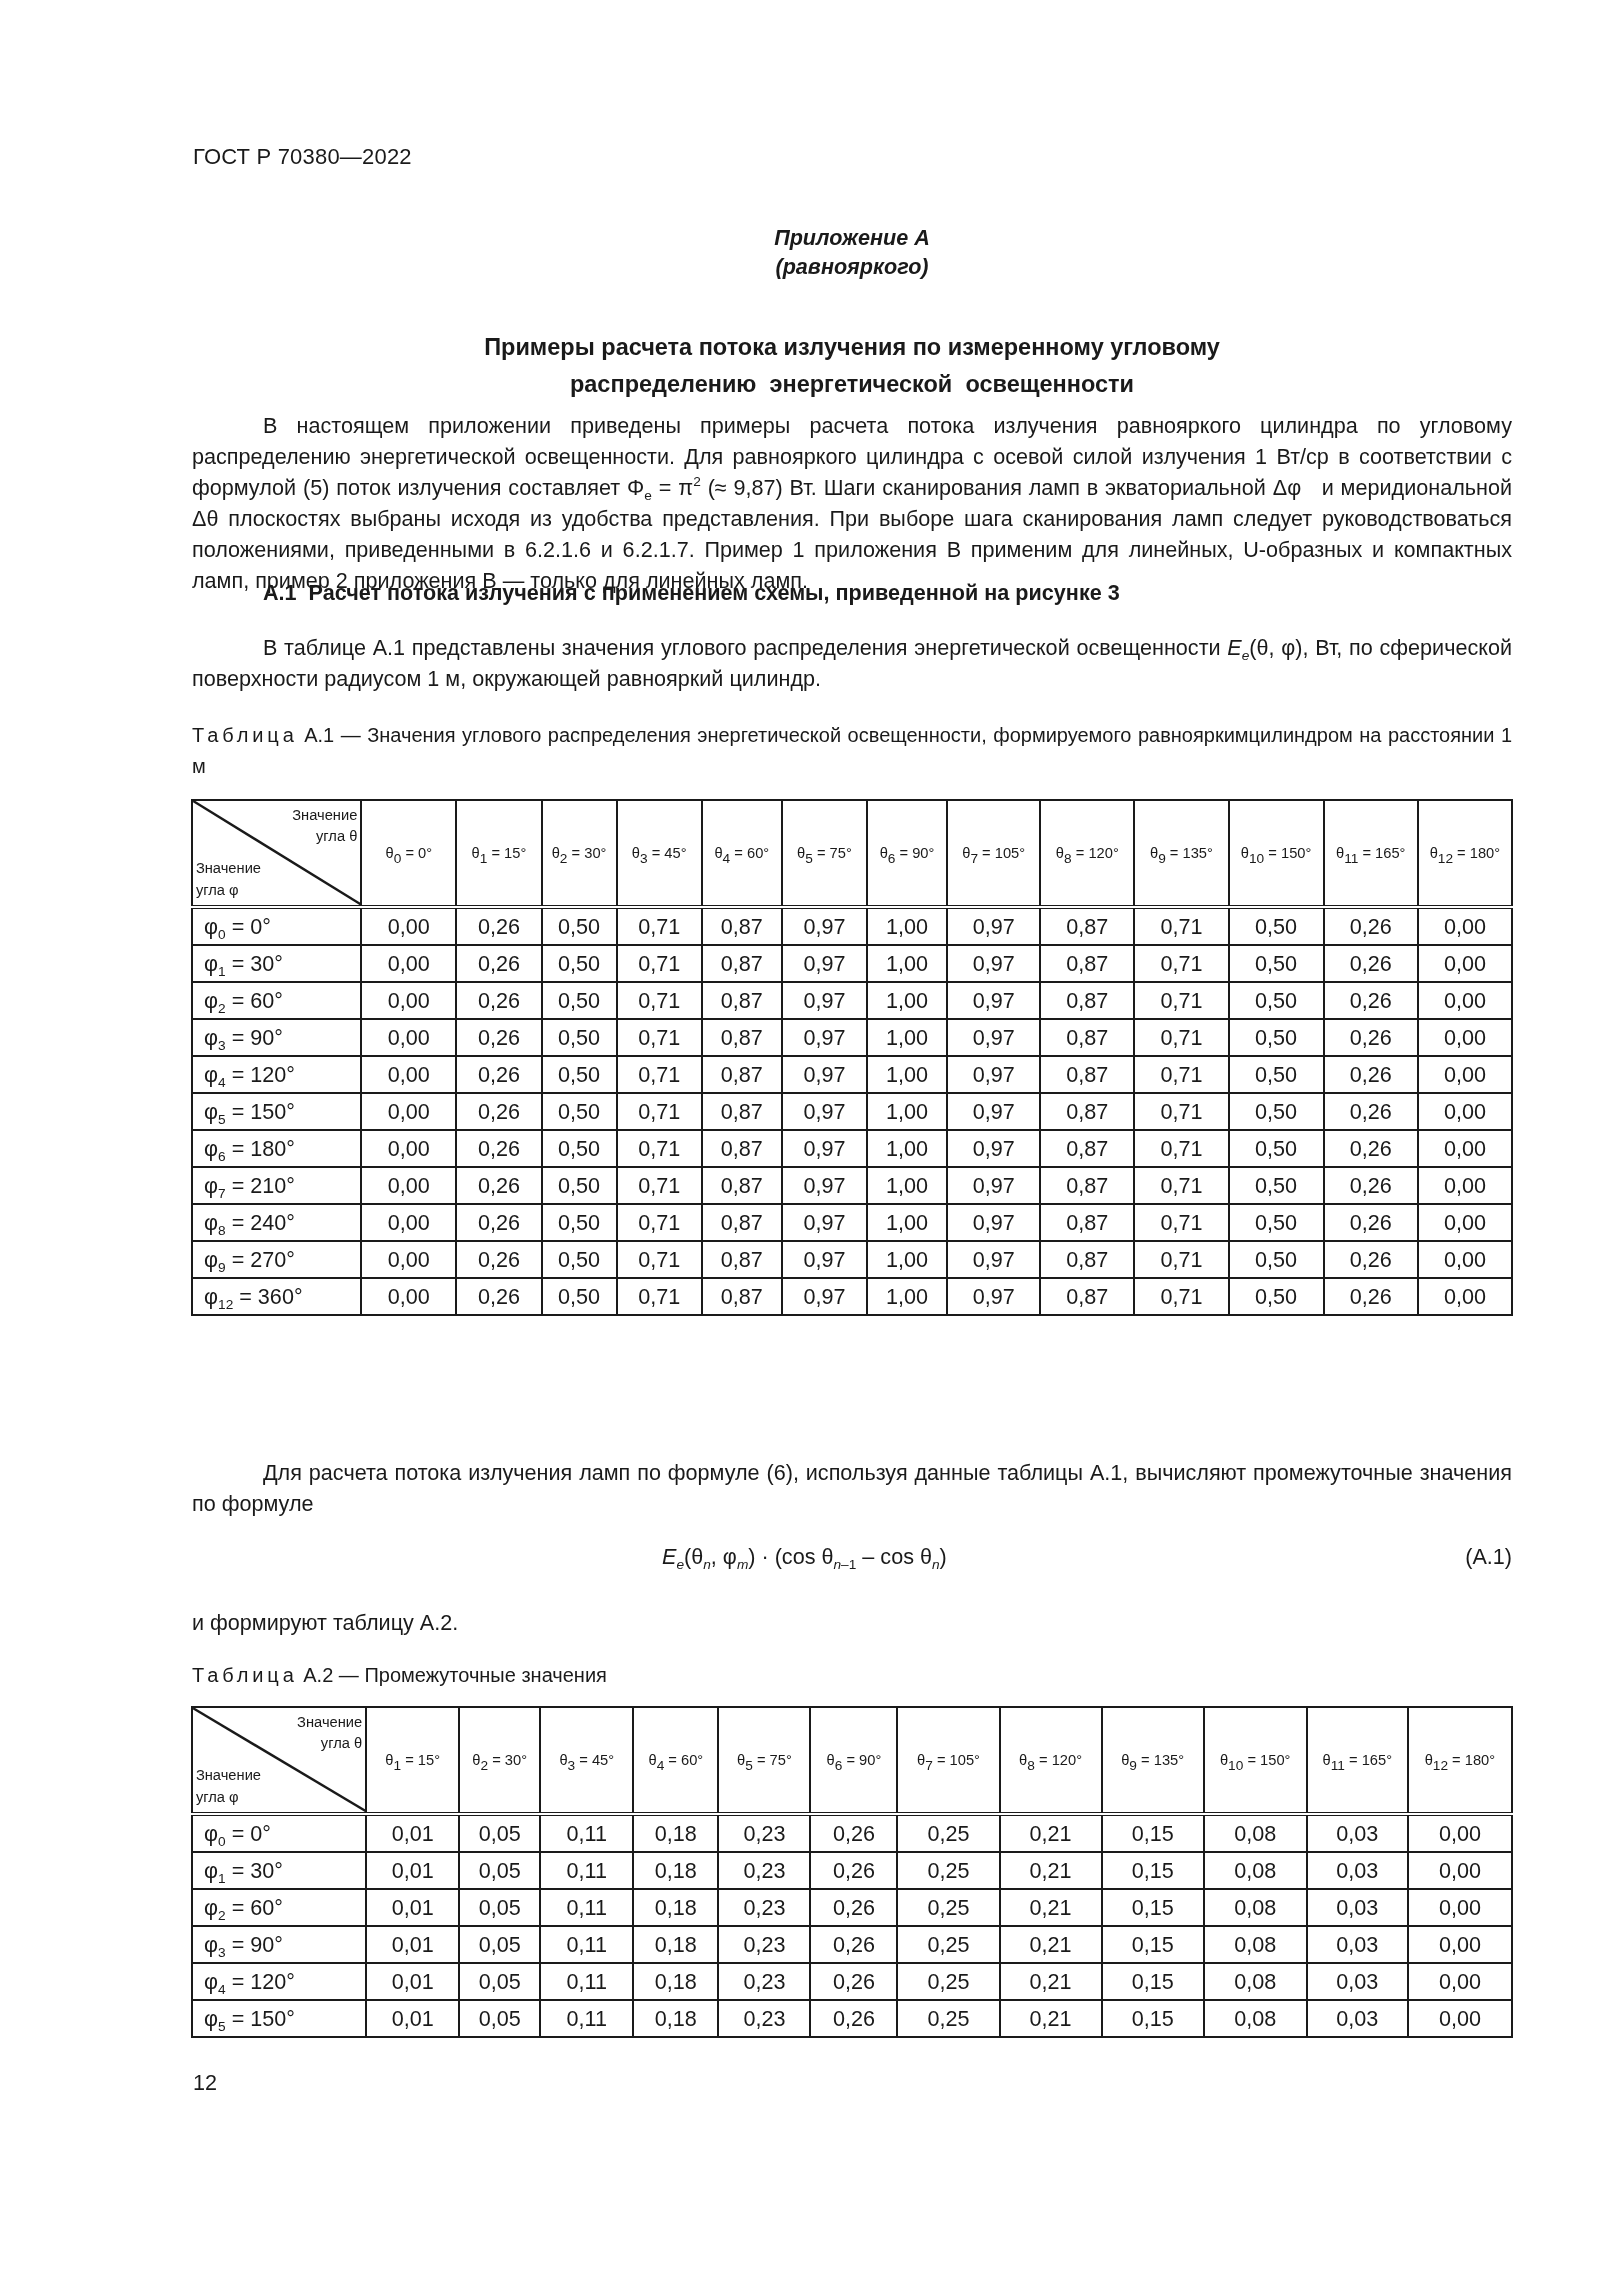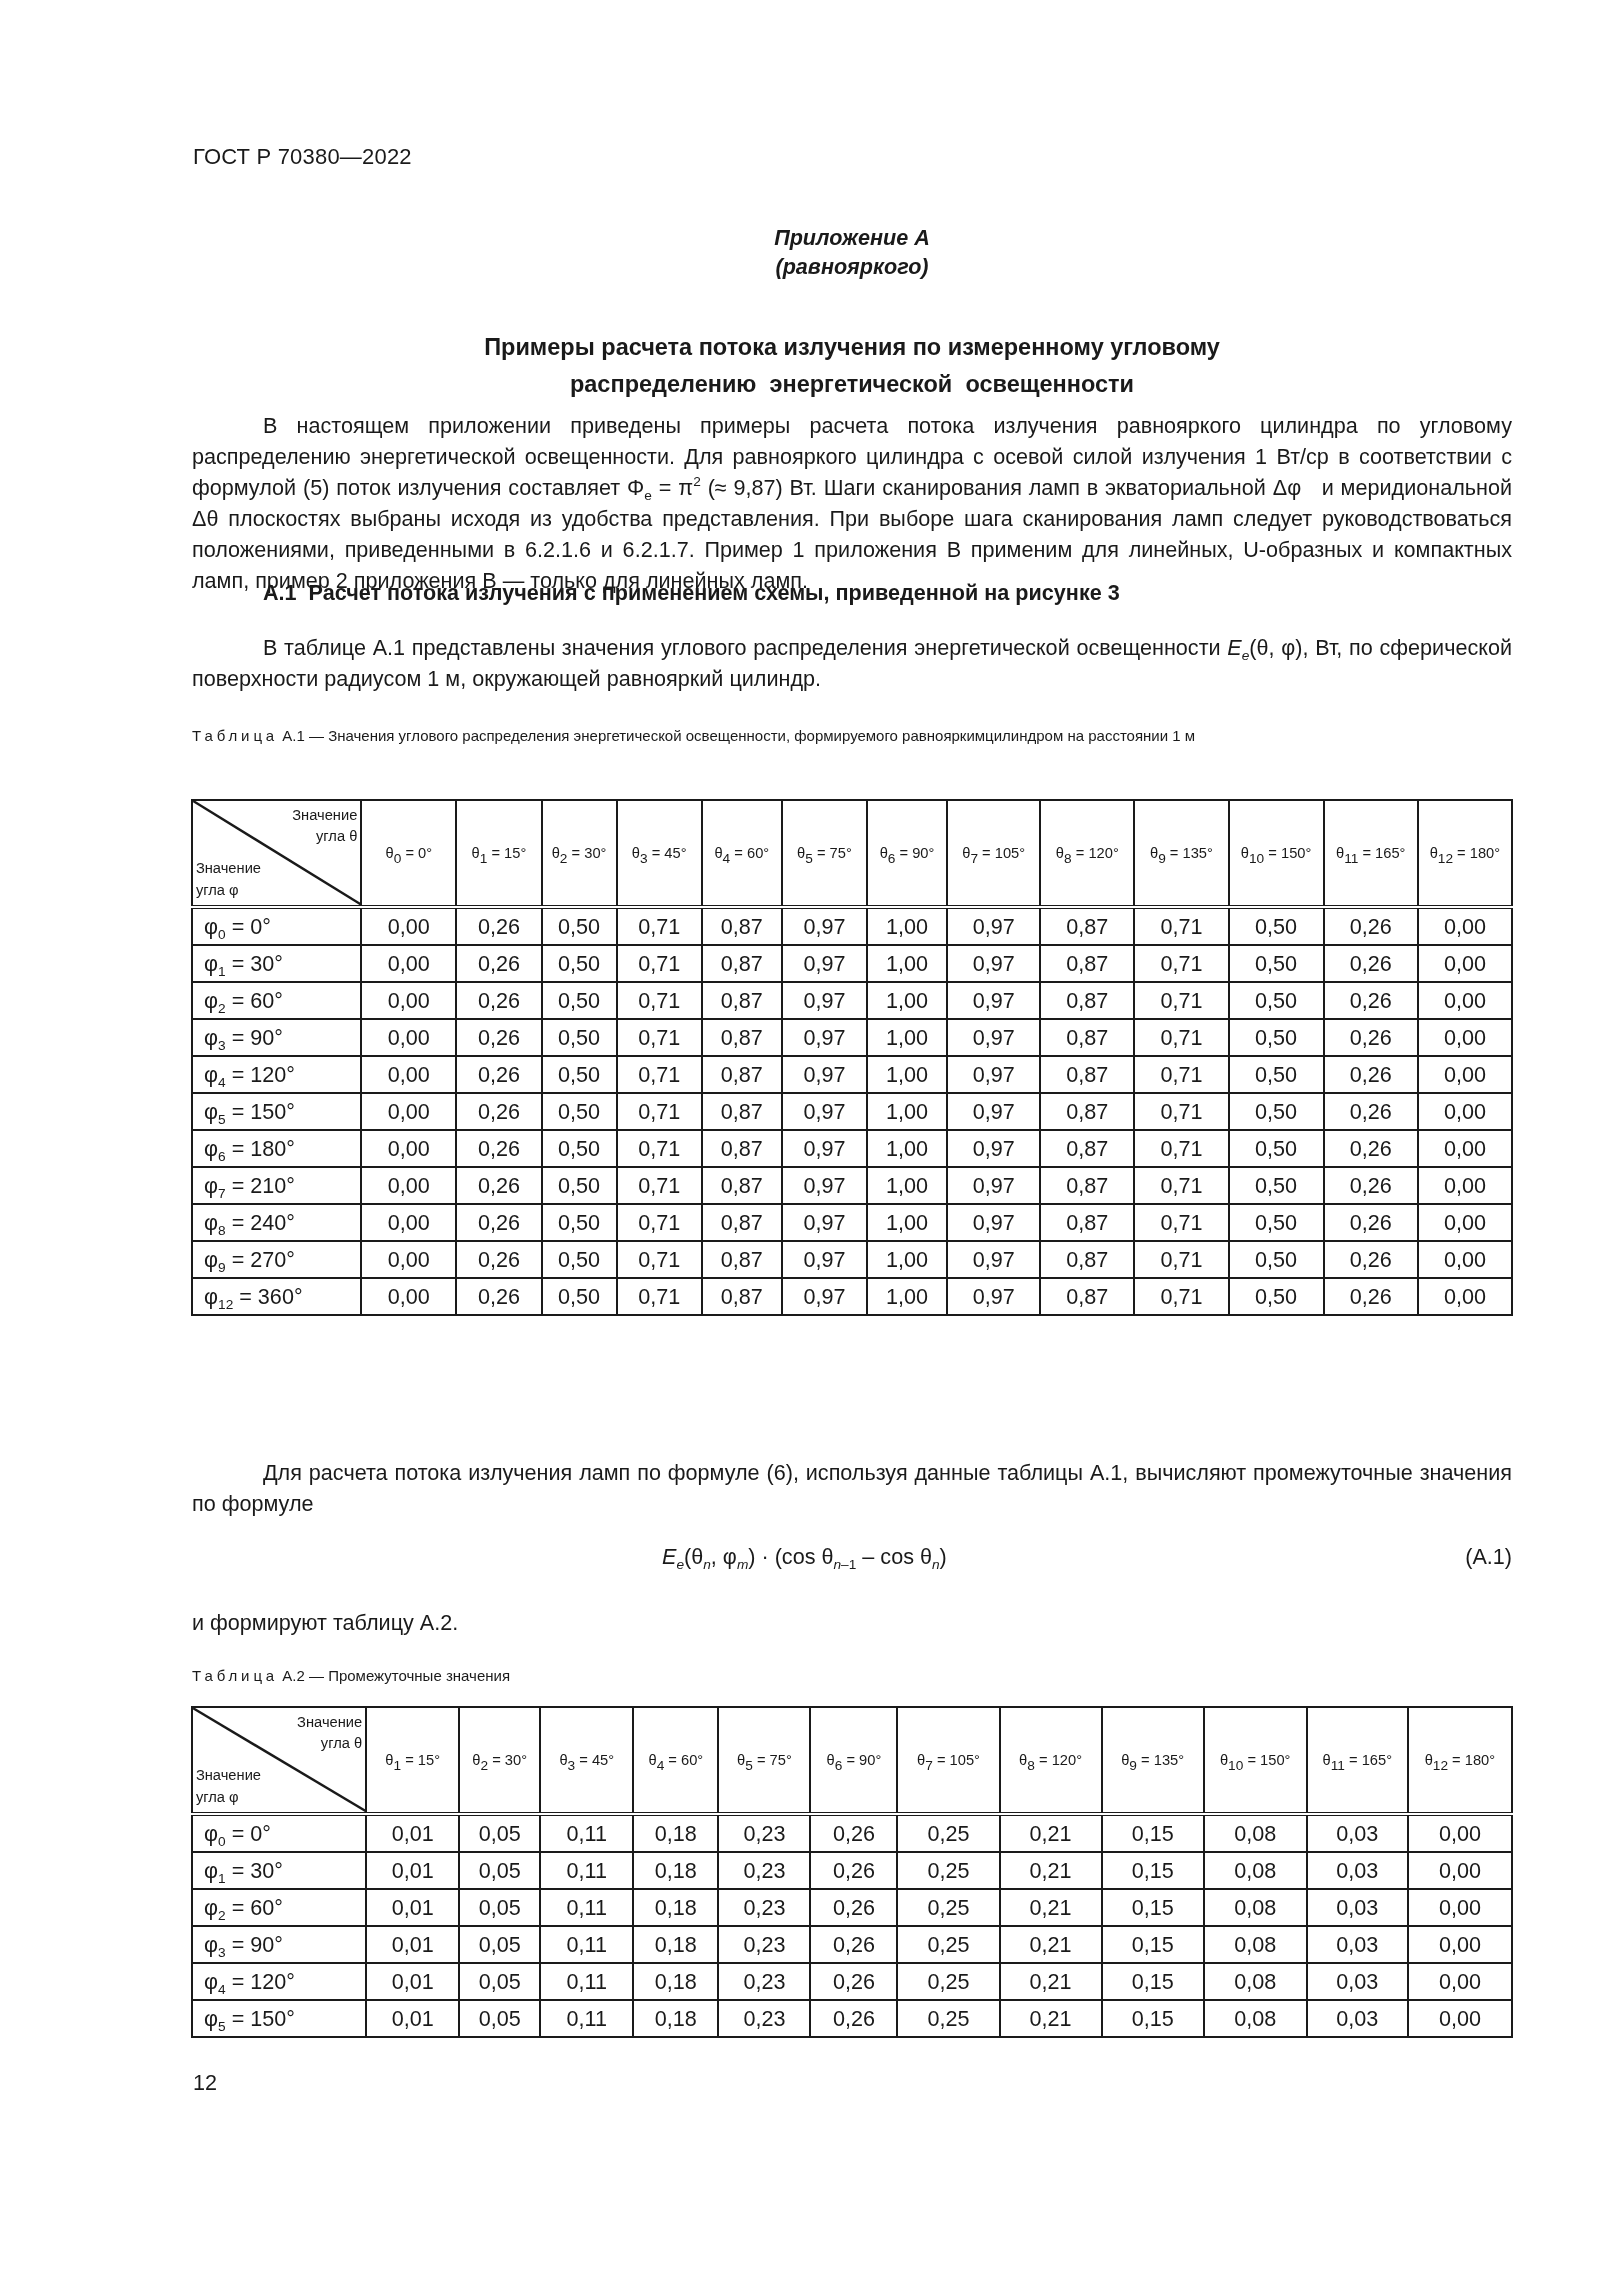--- a/index.html
+++ b/index.html
@@ -8,21 +8,21 @@
   .abs { position: absolute; }
   .hdr { left: 193px; top: 144px; font-weight: normal; font-size: 22px; letter-spacing: 0.2px; }
   .center-block { left: 192px; width: 1320px; text-align: center; font-weight: bold; }
   .app1 { top: 223px; font-size: 21.6px; line-height: 29px; font-style: italic; }
   .title { top: 316px; font-size: 23.5px; line-height: 37px; margin-top: 13px; }
   .para { left: 192px; width: 1320px; font-size: 21.6px; line-height: 31px; text-align: justify; }
   .para .ind { display: inline-block; width: 71px; }
   .p1 { top: 410px; }
   .sec { left: 263px; top: 580px; font-size: 21.6px; font-weight: bold; }
   .p2 { top: 632px; }
-  .caption { left: 192px; width: 1320px; font-size: 15px; line-height: 31px; text-align: justify; }
+  .caption { left: 192px; width: 1320px; font-size: 20px; line-height: 31px; text-align: justify; }
   .spaced { letter-spacing: 3.9px; }
   .cap1 { top: 720px; }
   .p3 { top: 1457px; }
   .formula { left: 192px; top: 1541px; width: 1320px; font-size: 21.6px; line-height: 31px; }
   .formula .expr { position: absolute; left: 470px; }
   .formula .num { position: absolute; right: 0; }
   .p4 { top: 1607px; }
   .cap2 { top: 1660px; }
   .pagenum { left: 193px; top: 2070px; font-size: 21.6px; }
   i { font-style: italic; }

